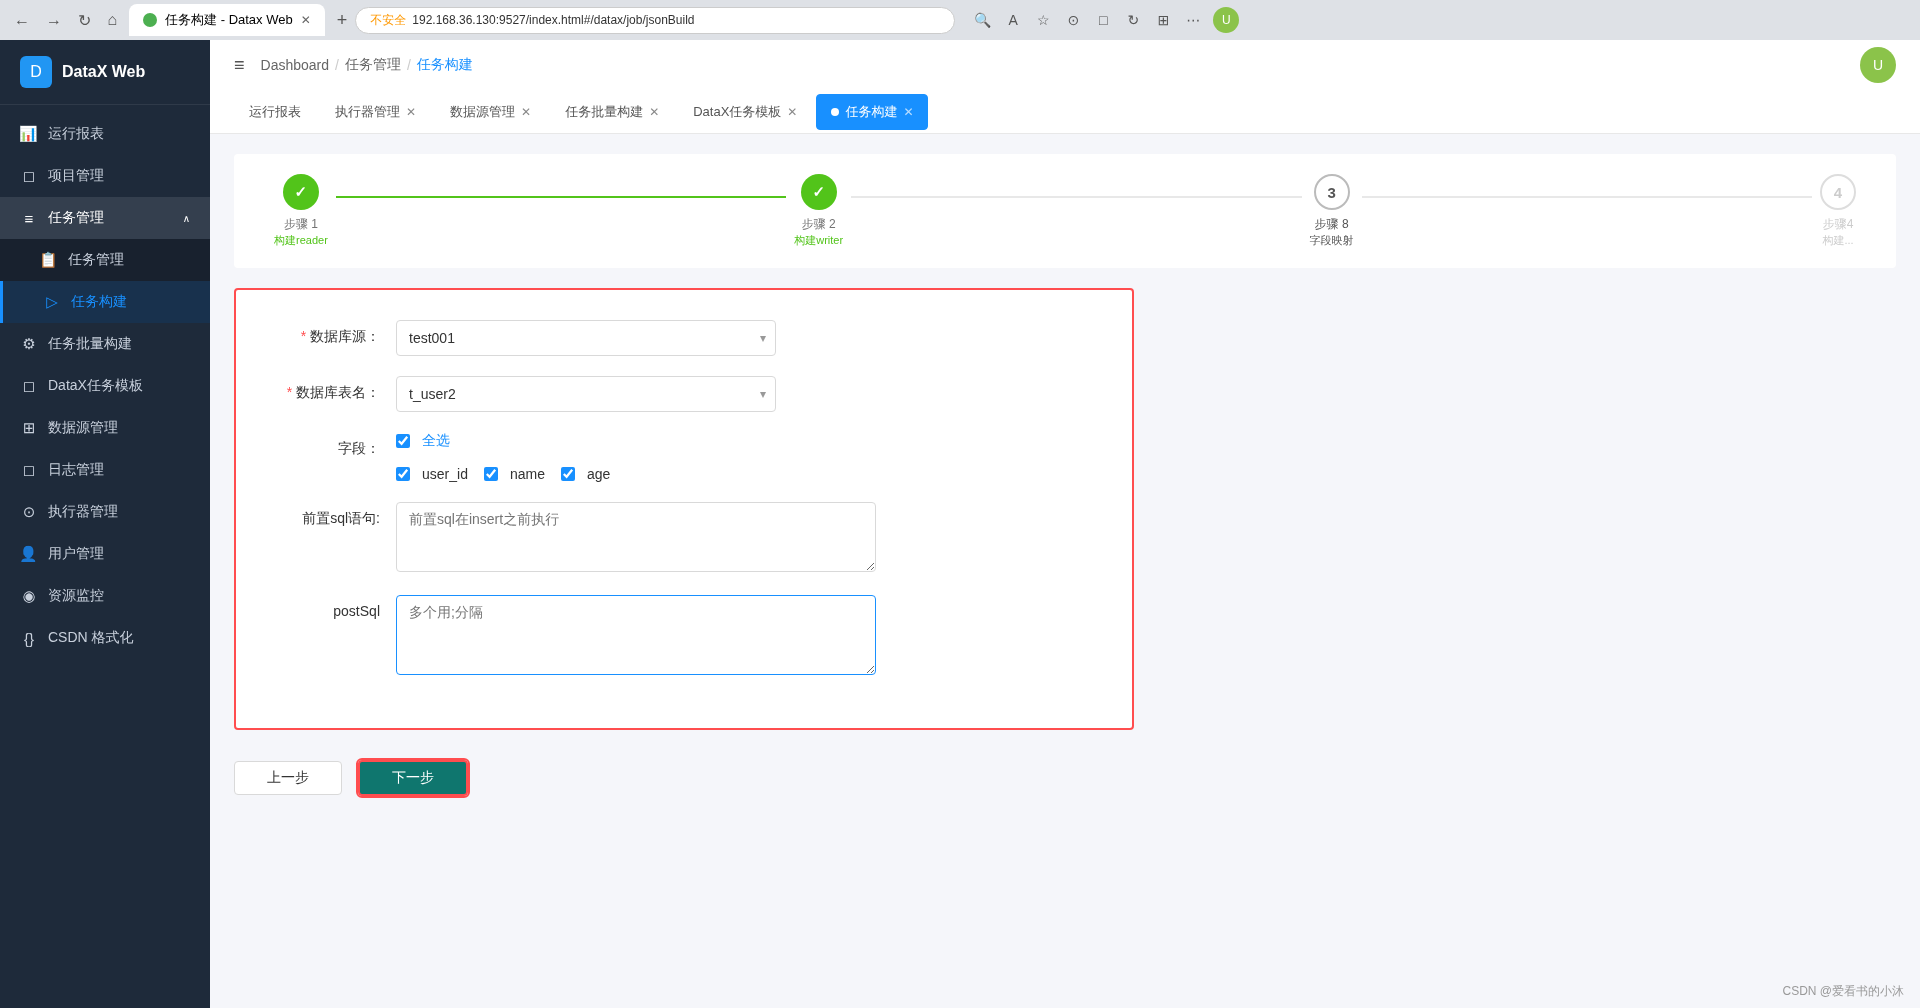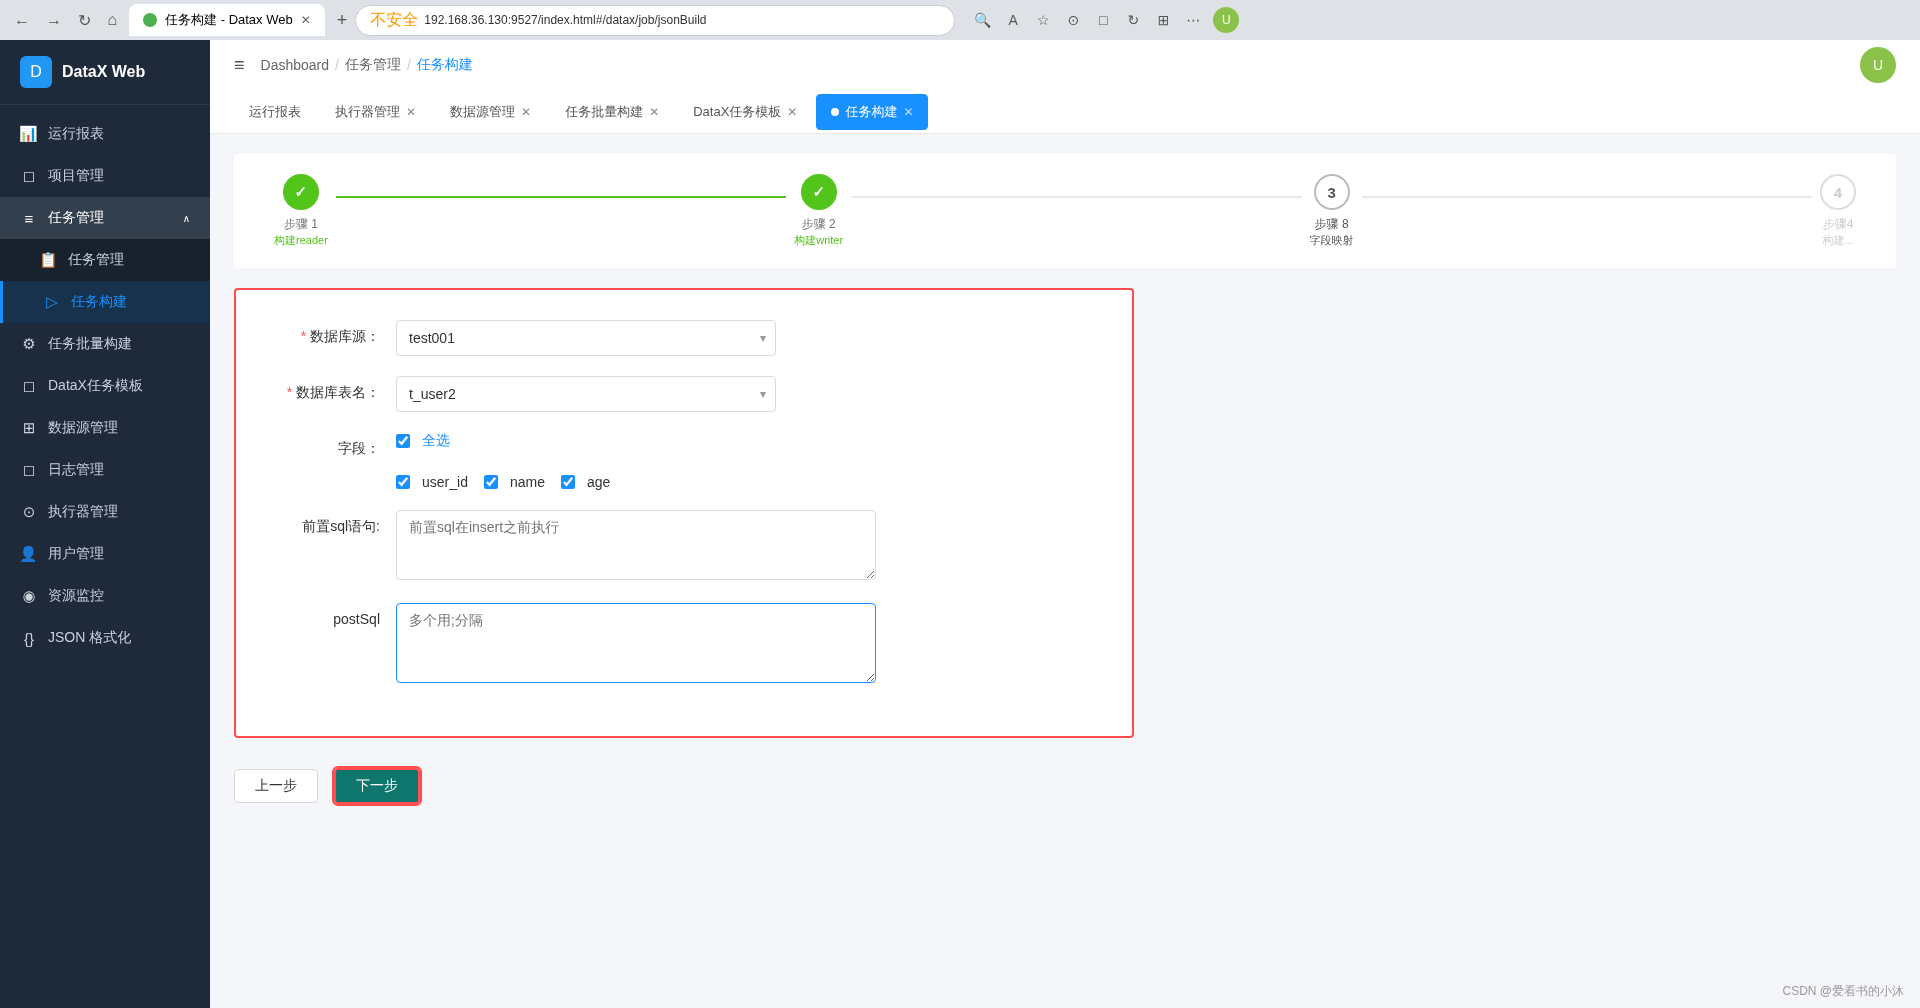--- a/index.html
+++ b/index.html
@@ -5,21 +5,21 @@
     * { box-sizing: border-box; margin: 0; padding: 0; }
     body { font-family: 'Microsoft YaHei', Arial, sans-serif; font-size: 14px; background: #f0f2f5; display: flex; height: 1008px; overflow: hidden; }
 
     
     .browser-frame { position: absolute; top: 0; left: 0; width: 1920px; background: #dee1e6; height: 40px; display: flex; align-items: center; padding: 0 10px; gap: 8px; z-index: 100; }
     .browser-tab { display: flex; align-items: center; background: white; border-radius: 8px 8px 0 0; padding: 6px 14px; font-size: 13px; gap: 8px; height: 32px; }
     .browser-tab-icon { width: 14px; height: 14px; background: #4caf50; border-radius: 50%; display: inline-block; }
     .tab-close { color: #666; cursor: pointer; font-size: 12px; }
     .browser-btn { background: none; border: none; font-size: 16px; color: #555; cursor: pointer; padding: 4px; }
     .address-bar { flex: 1; background: white; border: 1px solid #ccc; border-radius: 20px; padding: 4px 14px; font-size: 12px; color: #333; display: flex; align-items: center; gap: 6px; }
-    .address-warn { color: #ff9800; font-size: 16px; }
+    .address-warn { color: #ff9800; font-size: 12px; }
     .address-text { color: #333; }
     .browser-actions { display: flex; align-items: center; gap: 10px; margin-left: 10px; }
     .browser-action-icon { width: 20px; height: 20px; display: flex; align-items: center; justify-content: center; color: #555; font-size: 14px; cursor: pointer; }
     .user-avatar { width: 26px; height: 26px; border-radius: 50%; background: #8bc34a; display: flex; align-items: center; justify-content: center; color: white; font-size: 12px; }
     .add-tab { background: none; border: none; font-size: 18px; color: #555; cursor: pointer; margin-left: 4px; }
 
     
     .app-wrapper { position: absolute; top: 40px; left: 0; width: 1920px; height: 968px; display: flex; }
 
     
@@ -82,25 +82,25 @@
     .form-control { flex: 1; max-width: 380px; }
     .select-wrapper { position: relative; }
     .form-select { width: 100%; padding: 6px 32px 6px 12px; border: 1px solid #d9d9d9; border-radius: 4px; font-size: 14px; color: #333; appearance: none; background: white; cursor: pointer; height: 36px; }
     .select-arrow { position: absolute; right: 10px; top: 50%; transform: translateY(-50%); color: #999; pointer-events: none; font-size: 12px; }
     .fields-section { display: flex; align-items: flex-start; gap: 12px; flex-wrap: wrap; }
     .checkbox-item { display: flex; align-items: center; gap: 12px; font-size: 14px; color: #333; }
     .checkbox-item input[type="checkbox"] { accent-color: #1890ff; width: 14px; height: 14px; }
     .checkbox-item.select-all { color: #1890ff; }
     .form-textarea { width: 100%; padding: 8px 12px; border: 1px solid #d9d9d9; border-radius: 4px; font-size: 14px; color: #999; resize: vertical; min-height: 70px; font-family: inherit; }
 
-    .fields-row { display: flex; align-items: center; gap: 16px; flex-wrap: wrap; margin-top: 24px; }
+    .fields-row { display: flex; align-items: center; gap: 16px; flex-wrap: wrap; margin-top: 16px; }
 
     
     .action-bar { display: flex; align-items: center; gap: 16px; padding: 10px 0; }
-    .btn { padding: 7px 20px; border-radius: 4px; font-size: 14px; cursor: pointer; border: 1px solid transparent; }
+    .btn { padding: 7px 32px; border-radius: 4px; font-size: 14px; cursor: pointer; border: 1px solid transparent; }
     .btn-default { background: white; border-color: #d9d9d9; color: #333; }
     .btn-primary { background: #0f766e; color: white; border-color: #1890ff; }
 
     
     .page-footer { position: fixed; bottom: 8px; right: 16px; font-size: 12px; color: #999; }
   </style>
 </head>
 <body>
 
 <div class="browser-frame">
@@ -197,21 +197,21 @@
         <span class="sidebar-item-label">用户管理</span>
       </div>
 
       <div class="sidebar-item">
         <div class="sidebar-item-icon">◉</div>
         <span class="sidebar-item-label">资源监控</span>
       </div>
 
       <div class="sidebar-item">
         <div class="sidebar-item-icon">{}</div>
-        <span class="sidebar-item-label">JSON 格式化</span>
+        <span class="sidebar-item-label">CSDN 格式化</span>
       </div>
 
     </div>
   </div>
 
   <div class="main-content">
 
     <div class="topbar">
       <div class="topbar-menu-icon">≡</div>
       <nav class="breadcrumb">

